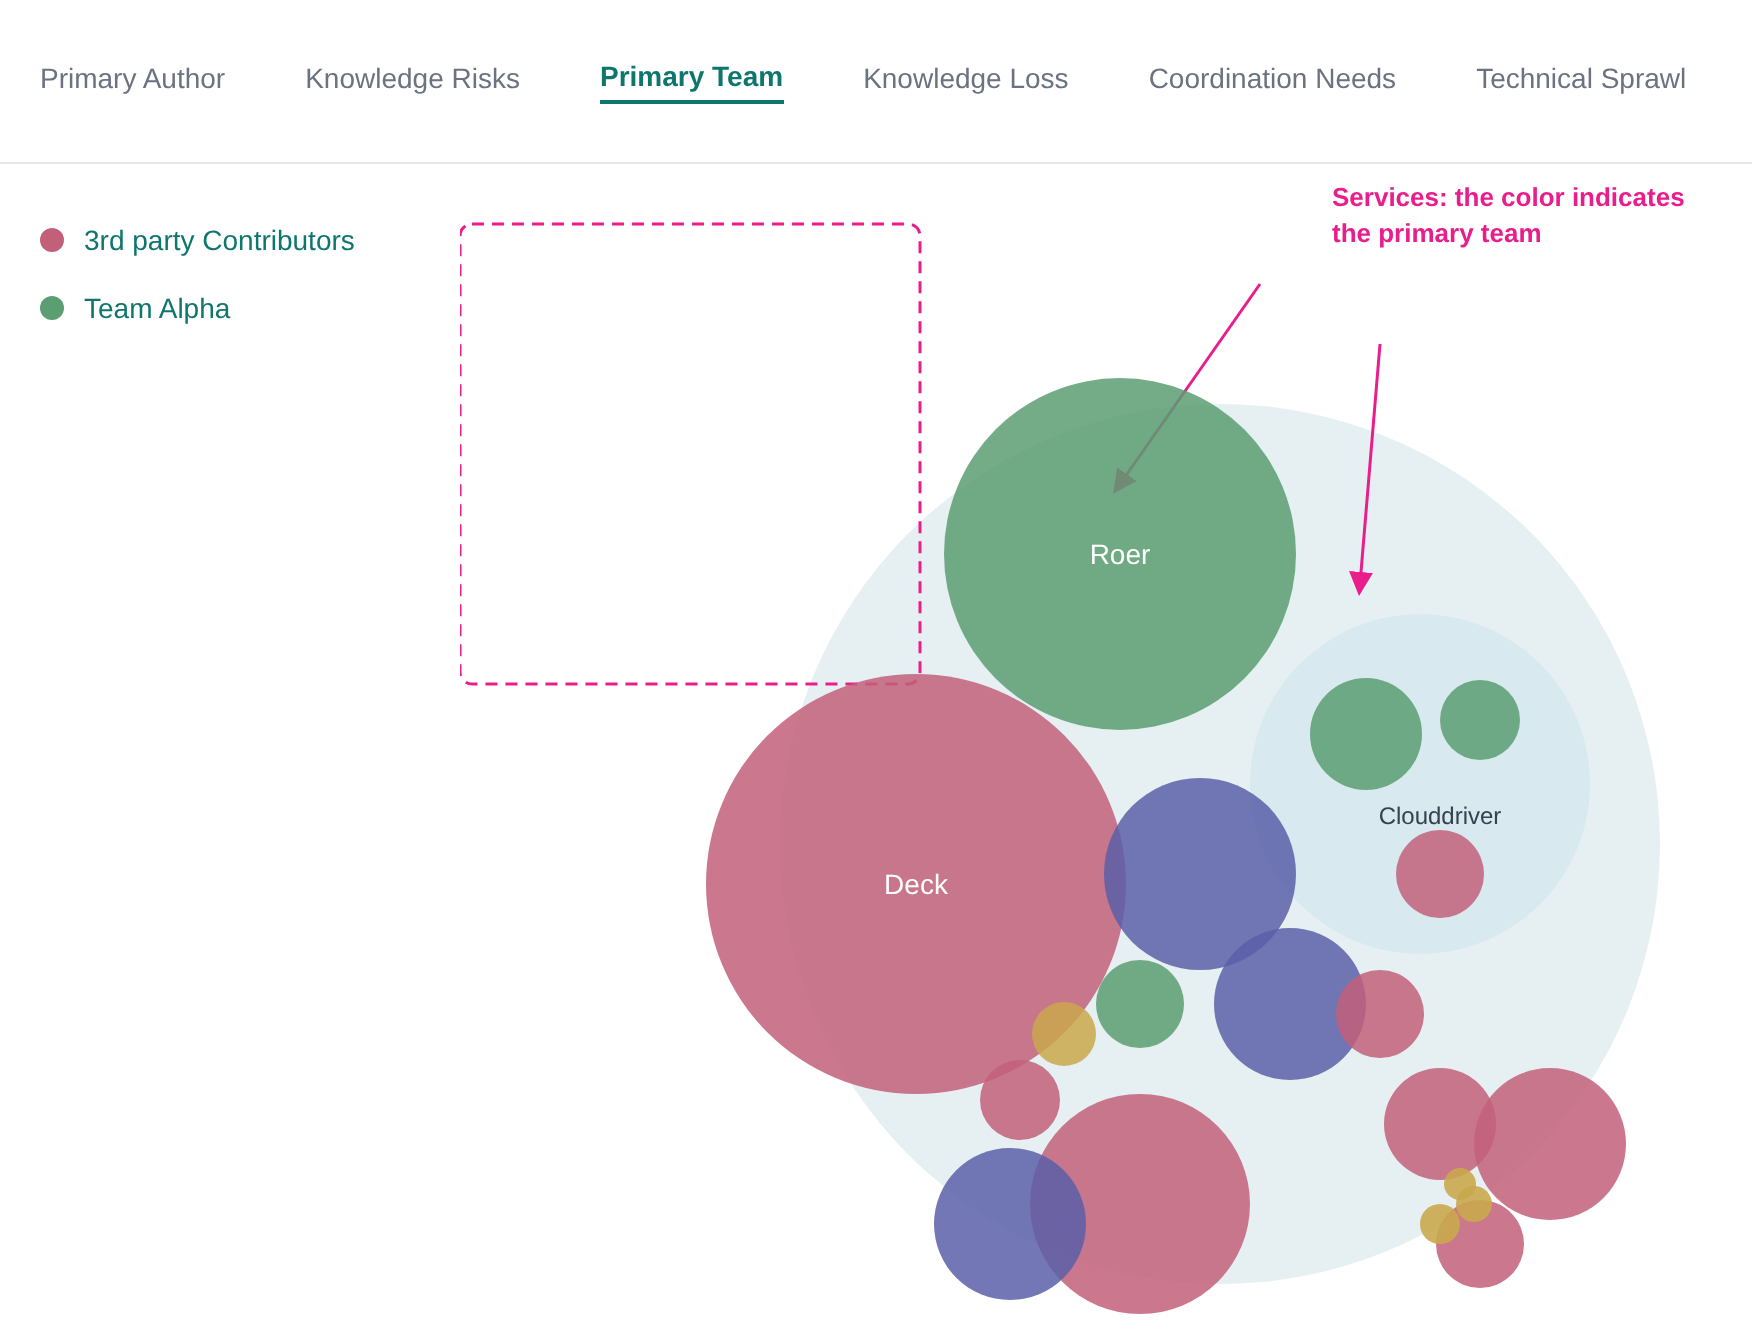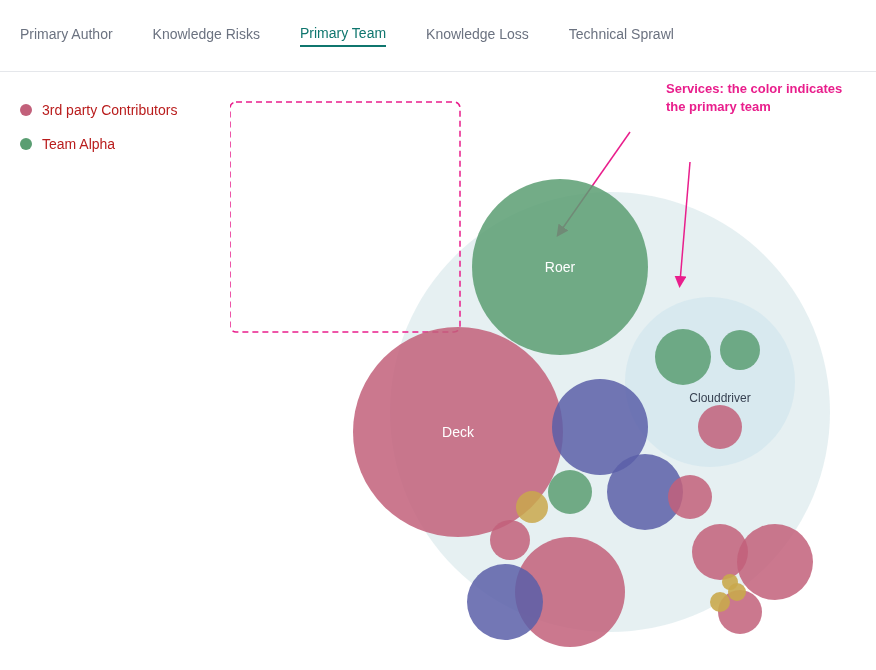--- a/index.html
+++ b/index.html
@@ -1,46 +1,47 @@
 <!DOCTYPE html>
 <html><head>
   <meta charset="utf-8">
   <style>
     * { margin: 0; padding: 0; box-sizing: border-box; }
     body { font-family: -apple-system, BlinkMacSystemFont, 'Segoe UI', sans-serif; background: #fff; width: 876px; height: 670px; overflow: hidden; }
 
     
-    .nav { display: flex; align-items: center; border-bottom: 1px solid #e5e7eb; height: 72px; padding: 0 20px; gap: 40px; }
+    .nav { display: flex; align-items: center; border-bottom: 1px solid #e5e7eb; height: 82px; padding: 0 20px; gap: 40px; }
     .nav-item { font-size: 14px; color: #6b7280; cursor: pointer; padding-bottom: 4px; white-space: nowrap; }
-    .nav-item.active { color: #0f766e; font-weight: 400; border-bottom: 2px solid #0f766e; }
+    .nav-item.active { color: #0f766e; font-weight: 700; border-bottom: 2px solid #0f766e; }
 
     
     .main { display: flex; height: calc(670px - 70px); }
 
     
     .legend { width: 230px; padding: 30px 20px; flex-shrink: 0; }
-    .legend-item { display: flex; align-items: center; gap: 10px; margin-bottom: 18px; font-size: 14px; color: #b91c1c; }
+    .legend-item { display: flex; align-items: center; gap: 10px; margin-bottom: 18px; font-size: 14px; color: #0f766e; }
     .legend-dot { width: 12px; height: 12px; border-radius: 50%; flex-shrink: 0; }
 
     
     .chart-area { flex: 1; position: relative; overflow: hidden; }
 
     
     .annotation { position: absolute; top: 8px; right: 30px; color: #e91e8c; font-size: 13px; font-weight: 600; line-height: 1.4; max-width: 180px; text-align: left; }
 
     svg { position: absolute; top: 0; left: 0; width: 100%; height: 100%; }
   </style>
 </head>
 <body>
 
 <nav class="nav">
   <span class="nav-item">Primary Author</span>
   <span class="nav-item">Knowledge Risks</span>
   <span class="nav-item active">Primary Team</span>
   <span class="nav-item">Knowledge Loss</span>
+  <span class="nav-item">Coordination Needs</span>
   <span class="nav-item">Technical Sprawl</span>
 </nav>
 
 <div class="main">
 
   <div class="legend">
     <div class="legend-item">
       <div class="legend-dot" style="background:#c2607a;"></div>
       <span>3rd party Contributors</span>
     </div>

